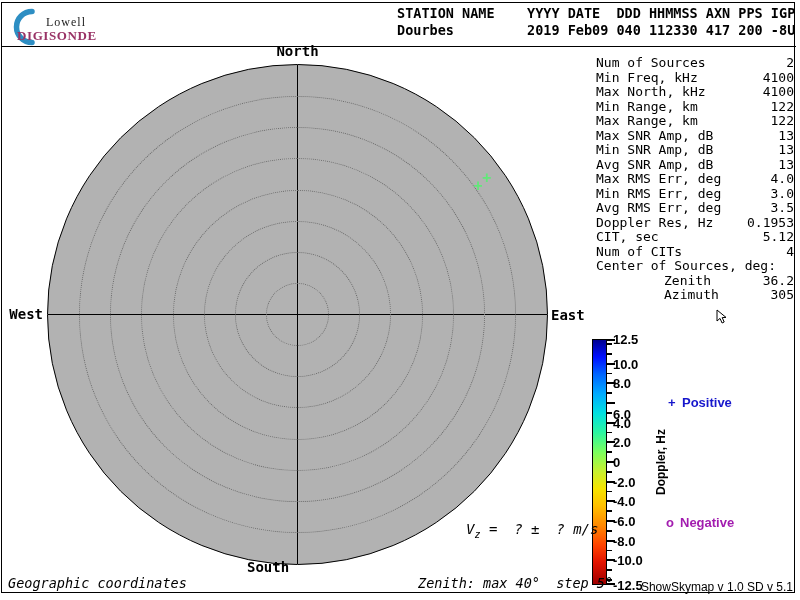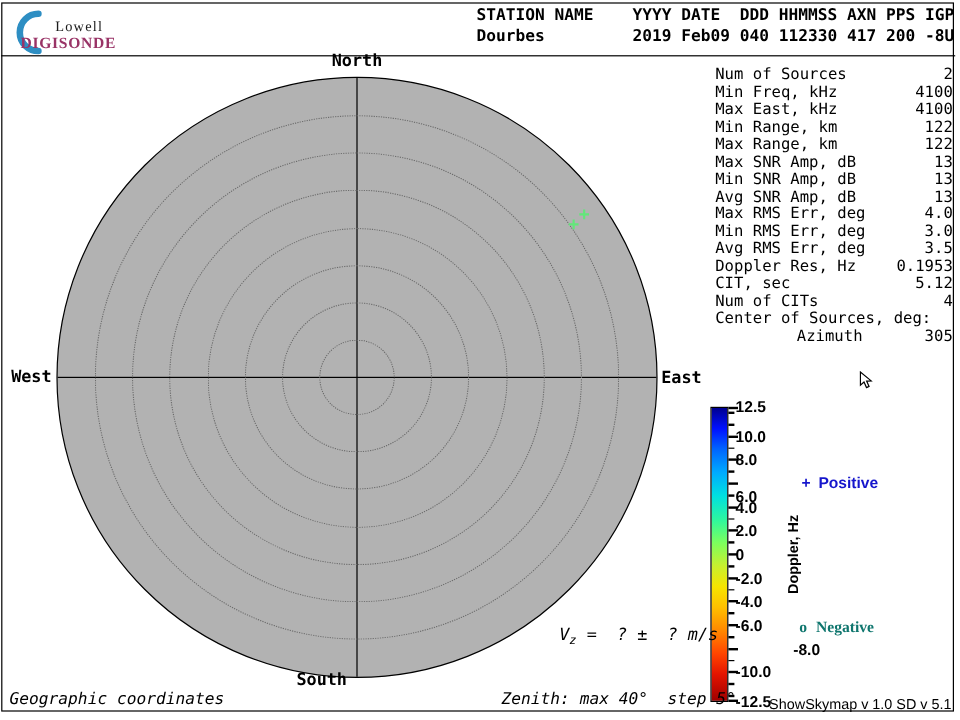--- a/index.html
+++ b/index.html
@@ -69,33 +69,34 @@
   <div class="abs ch-h"></div>
   <div class="abs ch-v"></div>
   <div class="abs compass" style="left:247px;top:43px;width:101px;text-align:center;">North</div>
   <div class="abs compass" style="left:247px;top:559px;width:101px;text-align:left;">South</div>
   <div class="abs compass" style="left:0;top:306px;width:43px;text-align:right;">West</div>
   <div class="abs compass" style="left:551px;top:307px;">East</div>
 
   <div class="abs stats" id="stats-panel">
       <div class="stat-row"><span>Num of Sources</span><span>2</span></div>
       <div class="stat-row"><span>Min Freq, kHz</span><span>4100</span></div>
-      <div class="stat-row"><span>Max East, kHz</span><span>4100</span></div>
+      <div class="stat-row"><span>Max North, kHz</span><span>4100</span></div>
       <div class="stat-row"><span>Min Range, km</span><span>122</span></div>
       <div class="stat-row"><span>Max Range, km</span><span>122</span></div>
       <div class="stat-row"><span>Max SNR Amp, dB</span><span>13</span></div>
       <div class="stat-row"><span>Min SNR Amp, dB</span><span>13</span></div>
       <div class="stat-row"><span>Avg SNR Amp, dB</span><span>13</span></div>
       <div class="stat-row"><span>Max RMS Err, deg</span><span>4.0</span></div>
       <div class="stat-row"><span>Min RMS Err, deg</span><span>3.0</span></div>
       <div class="stat-row"><span>Avg RMS Err, deg</span><span>3.5</span></div>
       <div class="stat-row"><span>Doppler Res, Hz</span><span>0.1953</span></div>
       <div class="stat-row"><span>CIT, sec</span><span>5.12</span></div>
       <div class="stat-row"><span>Num of CITs</span><span>4</span></div>
       <div class="stat-row"><span>Center of Sources, deg:</span><span></span></div>
+      <div class="stat-row indent"><span>Zenith</span><span>36.2</span></div>
       <div class="stat-row indent"><span>Azimuth</span><span>305</span></div>
     </div>
 
   <div class="abs colorbar" id="colorbar">
     <div class="cb-bar" id="cb-bar" style="background: linear-gradient(rgb(0, 0, 144), rgb(0, 16, 255) 7%, rgb(0, 100, 255) 14%, rgb(0, 170, 255) 22%, rgb(0, 224, 224) 30%, rgb(44, 246, 160) 38%, rgb(123, 255, 94) 46%, rgb(200, 240, 46) 54%, rgb(246, 228, 0) 61%, rgb(255, 192, 0) 68%, rgb(255, 136, 0) 76%, rgb(255, 68, 0) 84%, rgb(227, 20, 0) 91%, rgb(160, 0, 0));"></div>
   <div class="cb-tick" style="left: 15px; width: 8px; height: 2px; top: 0px;"></div>
       <div class="cb-label" style="top: 0px;">12.5</div>
       <div class="cb-tick" style="left: 15px; width: 8px; height: 2px; top: 23.6px;"></div>
       <div class="cb-label" style="top: 24.6px;">10.0</div>
       <div class="cb-tick" style="left: 15px; width: 8px; height: 2px; top: 43.28px;"></div>
@@ -108,21 +109,21 @@
       <div class="cb-label" style="top: 103.32px;">2.0</div>
       <div class="cb-tick" style="left: 15px; width: 8px; height: 2px; top: 122px;"></div>
       <div class="cb-label" style="top: 123px;">0</div>
       <div class="cb-tick" style="left: 15px; width: 8px; height: 2px; top: 141.68px;"></div>
       <div class="cb-label" style="top: 142.68px;">-2.0</div>
       <div class="cb-tick" style="left: 15px; width: 8px; height: 2px; top: 161.36px;"></div>
       <div class="cb-label" style="top: 162.36px; text-align: right;">-4.0</div>
       <div class="cb-tick" style="left: 15px; width: 8px; height: 2px; top: 181.04px;"></div>
       <div class="cb-label" style="top: 182.04px;">-6.0</div>
       <div class="cb-tick" style="left: 15px; width: 8px; height: 2px; top: 200.72px;"></div>
-      <div class="cb-label" style="top: 201.72px; margin-left: 48px;">-8.0</div>
+      <div class="cb-label" style="top: 201.72px;">-8.0</div>
       <div class="cb-tick" style="left: 15px; width: 8px; height: 2px; top: 220.4px;"></div>
       <div class="cb-label" style="top: 221.4px;">-10.0</div>
       <div class="cb-tick" style="left: 15px; width: 8px; height: 2px; top: 244px;"></div>
       <div class="cb-label" style="top: 246px;">-12.5</div>
       <div class="cb-tick" style="left: 15px; width: 5px; height: 1.5px; top: 4.17px;"></div>
       <div class="cb-tick" style="left: 15px; width: 5px; height: 1.5px; top: 14.01px;"></div>
       <div class="cb-tick" style="left: 15px; width: 5px; height: 1.5px; top: 33.69px;"></div>
       <div class="cb-tick" style="left: 15px; width: 5px; height: 1.5px; top: 53.37px;"></div>
       <div class="cb-tick" style="left: 15px; width: 5px; height: 1.5px; top: 73.05px;"></div>
       <div class="cb-tick" style="left: 15px; width: 5px; height: 1.5px; top: 92.73px;"></div>
@@ -131,21 +132,21 @@
       <div class="cb-tick" style="left: 15px; width: 5px; height: 1.5px; top: 151.77px;"></div>
       <div class="cb-tick" style="left: 15px; width: 5px; height: 1.5px; top: 171.45px;"></div>
       <div class="cb-tick" style="left: 15px; width: 5px; height: 1.5px; top: 191.13px;"></div>
       <div class="cb-tick" style="left: 15px; width: 5px; height: 1.5px; top: 210.81px;"></div>
       <div class="cb-tick" style="left: 15px; width: 5px; height: 1.5px; top: 230.49px;"></div>
       <div class="cb-tick" style="left: 15px; width: 5px; height: 1.5px; top: 240.33px;"></div>
     </div>
   <div class="abs doppler-label">Doppler, Hz</div>
 
   <div class="abs legend" style="left: 668px; top: 395px; color: rgb(22, 22, 204);"><span class="sym">+</span><span>Positive</span></div>
-  <div class="abs legend" style="left: 666px; top: 515px; color: #0f766e; font-family: Liberation Serif, serif;"><span class="sym">o</span><span>Negative</span></div>
+  <div class="abs legend" style="left: 666px; top: 515px; color: #a21caf;"><span class="sym">o</span><span>Negative</span></div>
 
   <svg class="abs" style="left:716px;top:309px;" width="12" height="15" viewBox="0 0 12 15">
     <path d="M1 1 L1 12 L4 9.4 L6.1 14 L8.2 13 L6.2 8.6 L10 8.4 Z" fill="#fff" stroke="#000" stroke-width="1"></path>
   </svg>
 
   <div class="abs vel" style="left:466px;top:521px;"><span>V</span><sub>z</sub><span> =  ? ±  ? m/s</span></div>
   <div class="abs foot-italic" style="left:8px;top:575px;">Geographic coordinates</div>
   <div class="abs foot-italic" style="left:418px;top:575px;">Zenith: max 40°  step 5°</div>
   <div class="abs version" style="right:7px;top:580px;">ShowSkymap v 1.0   SD v 5.1</div>
 <div class="abs ring" style="left: 266.25px; top: 283.25px; width: 62.5px; height: 62.5px; position: absolute;"></div>

